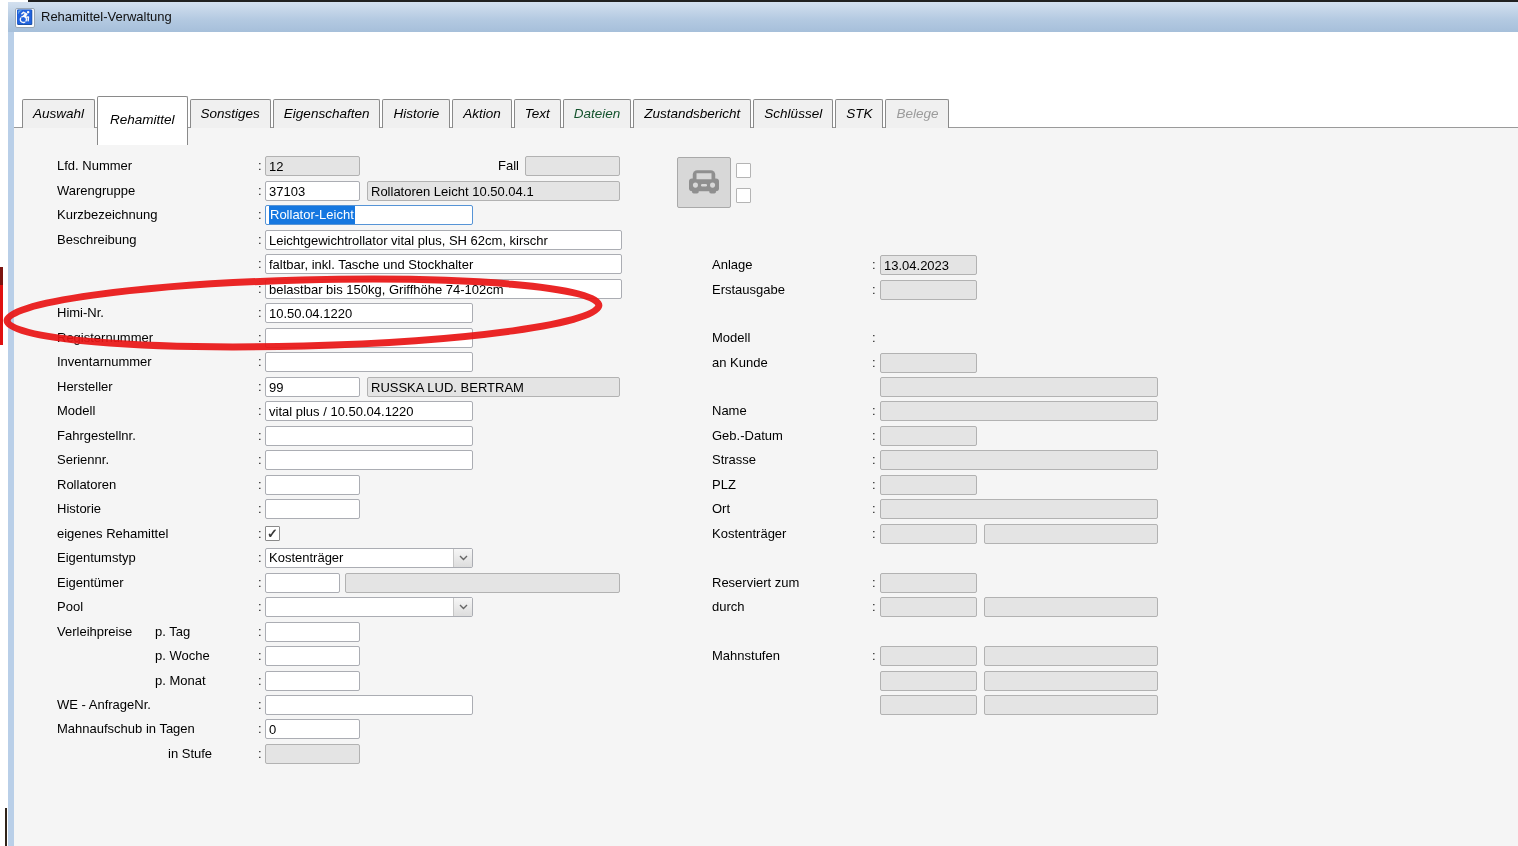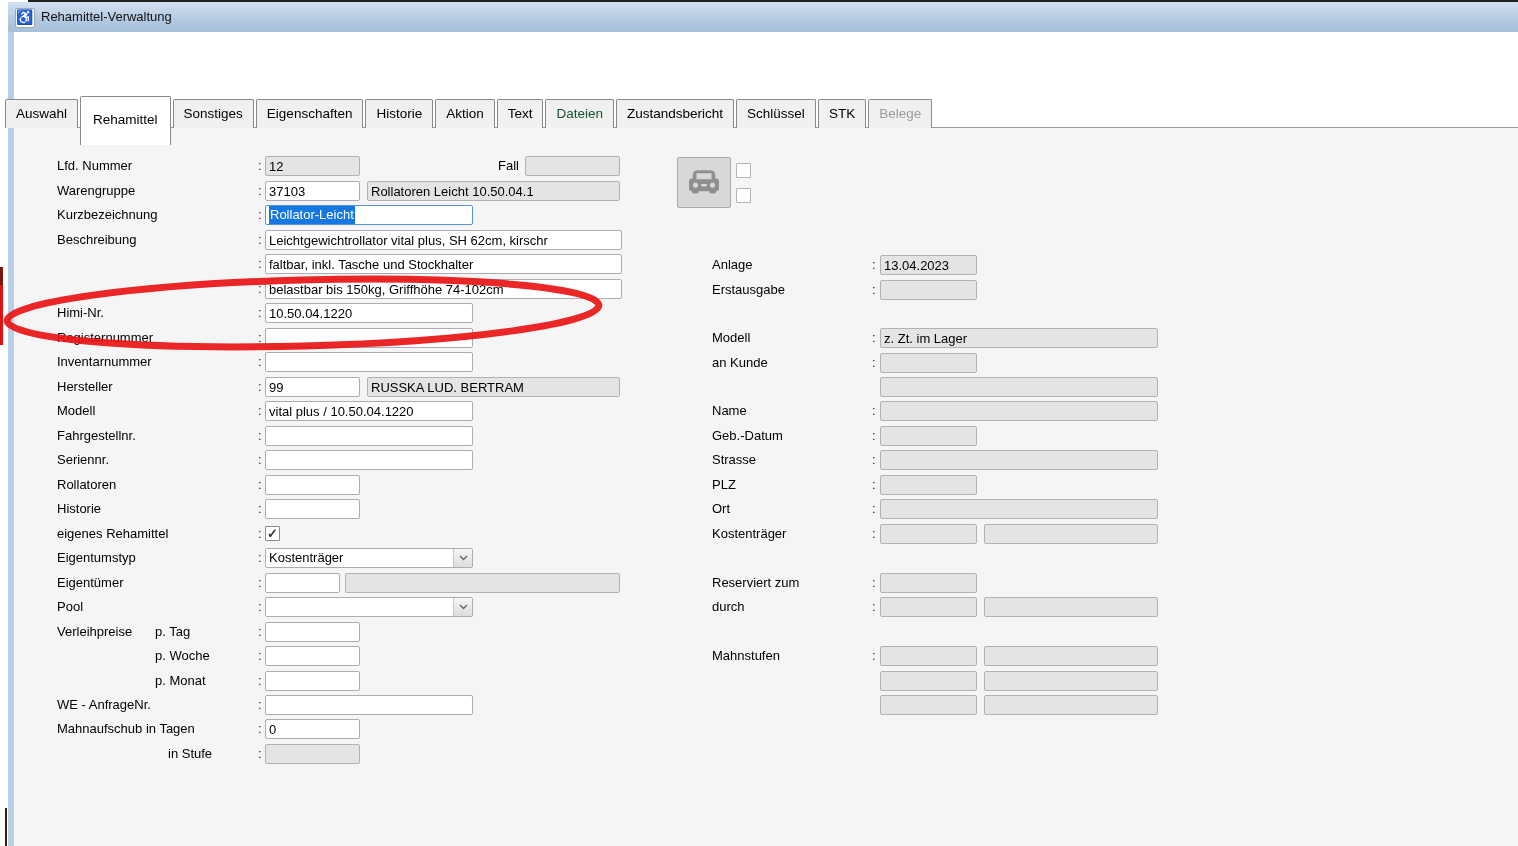--- a/index.html
+++ b/index.html
@@ -17,21 +17,21 @@
   .appicon{
     position:absolute;left:7px;top:6px;width:18px;height:18px;background:#fdfdfd;
     border:1px solid #9aa7b5;border-radius:2px;text-align:center;line-height:17px;
     font-size:14px;color:#c51212;font-weight:bold;
   }
   .apptitle{position:absolute;left:33px;top:0;height:30px;line-height:30px;font-size:13px;color:#111;}
   .leftborder{position:absolute;left:8px;top:32px;width:6px;height:814px;background:#b9cfe8;}
   .client{position:absolute;left:14px;top:32px;width:1504px;height:814px;background:#ffffff;}
   
   .panel{position:absolute;left:14px;top:127px;width:1504px;height:719px;background:#f5f5f5;border-top:1px solid #9a9a9a;box-sizing:border-box;}
-  .tabs{position:absolute;left:5px;top:99px;height:29px;display:flex;z-index:5;}
+  .tabs{position:absolute;left:22px;top:99px;height:29px;display:flex;z-index:5;font-style:italic;}
   .tab{
     height:28px;line-height:28px;padding:0 10px;margin-right:2px;
     background:#f0f0f0;border:1px solid #8a8a8a;border-bottom:none;
     border-radius:2px 2px 0 0;font-size:13.5px;white-space:nowrap;cursor:default;
   }
   .tab.active{
     margin-top:-3px;height:32px;line-height:30px;background:#ffffff;z-index:6;
     padding:8px 12px;
   }
   .tab.link{color:#14532d;}
@@ -281,21 +281,20 @@
   <input class="tf ga ro" readonly="" value="13.04.2023" style="">
 </div>
 <div class="rrow" style="top:280px">
   <span class="lab">Erstausgabe</span>
     <span class="colon"></span>
   <input class="tf ga ro" readonly="" value="" style="">
 </div>
 <div class="rrow" style="top:328px">
   <span class="lab">Modell</span>
     <span class="colon"></span>
-  <input class="tf gb ro" readonly="" value="z. Zt. im Lager" style="">
 </div>
 <div class="rrow" style="top:353px">
   <span class="lab">an Kunde</span>
     <span class="colon"></span>
   <input class="tf ga ro" readonly="" value="" style="">
 </div>
 <div class="rrow" style="top:377px">
   <input class="tf gb ro" readonly="" value="" style="">
 </div>
 <div class="rrow" style="top:401px">

